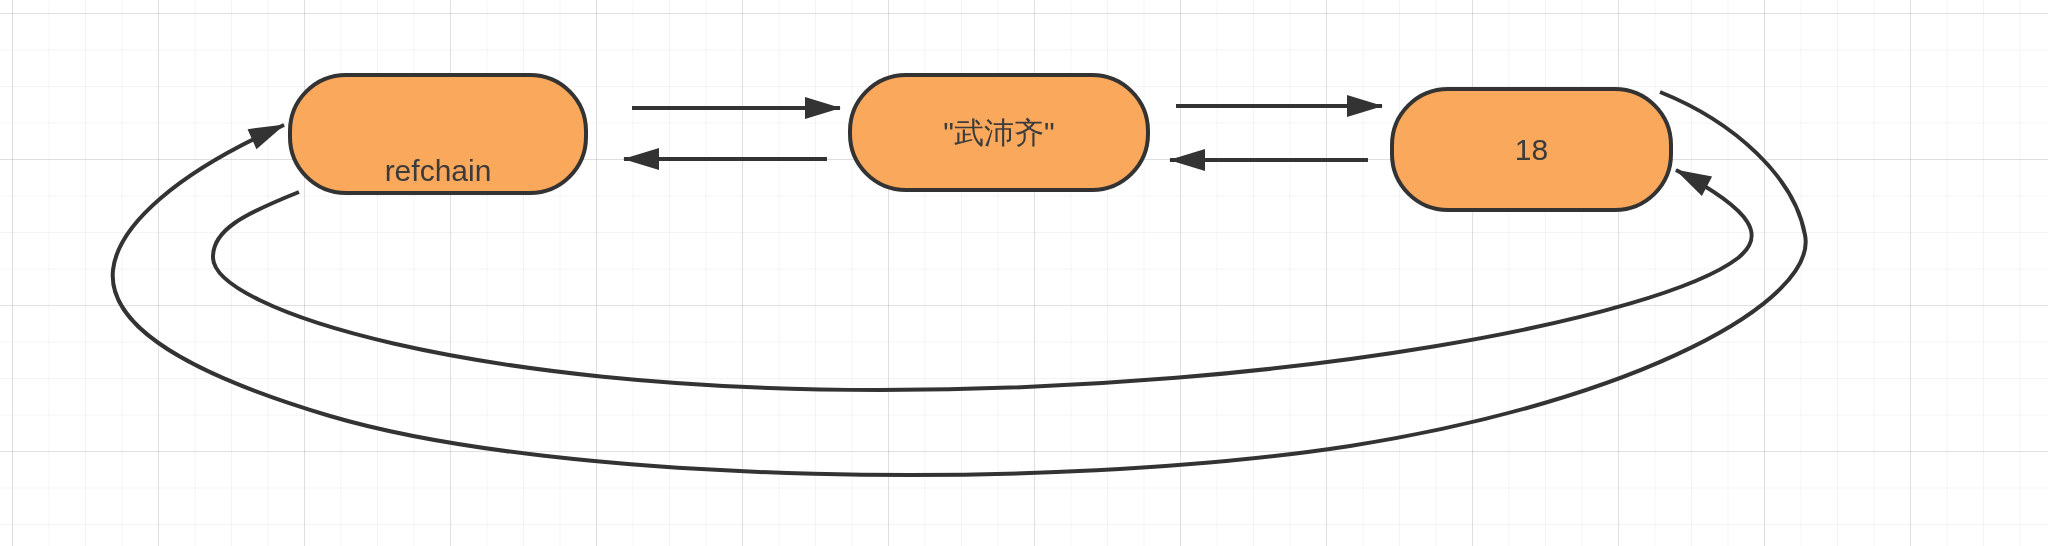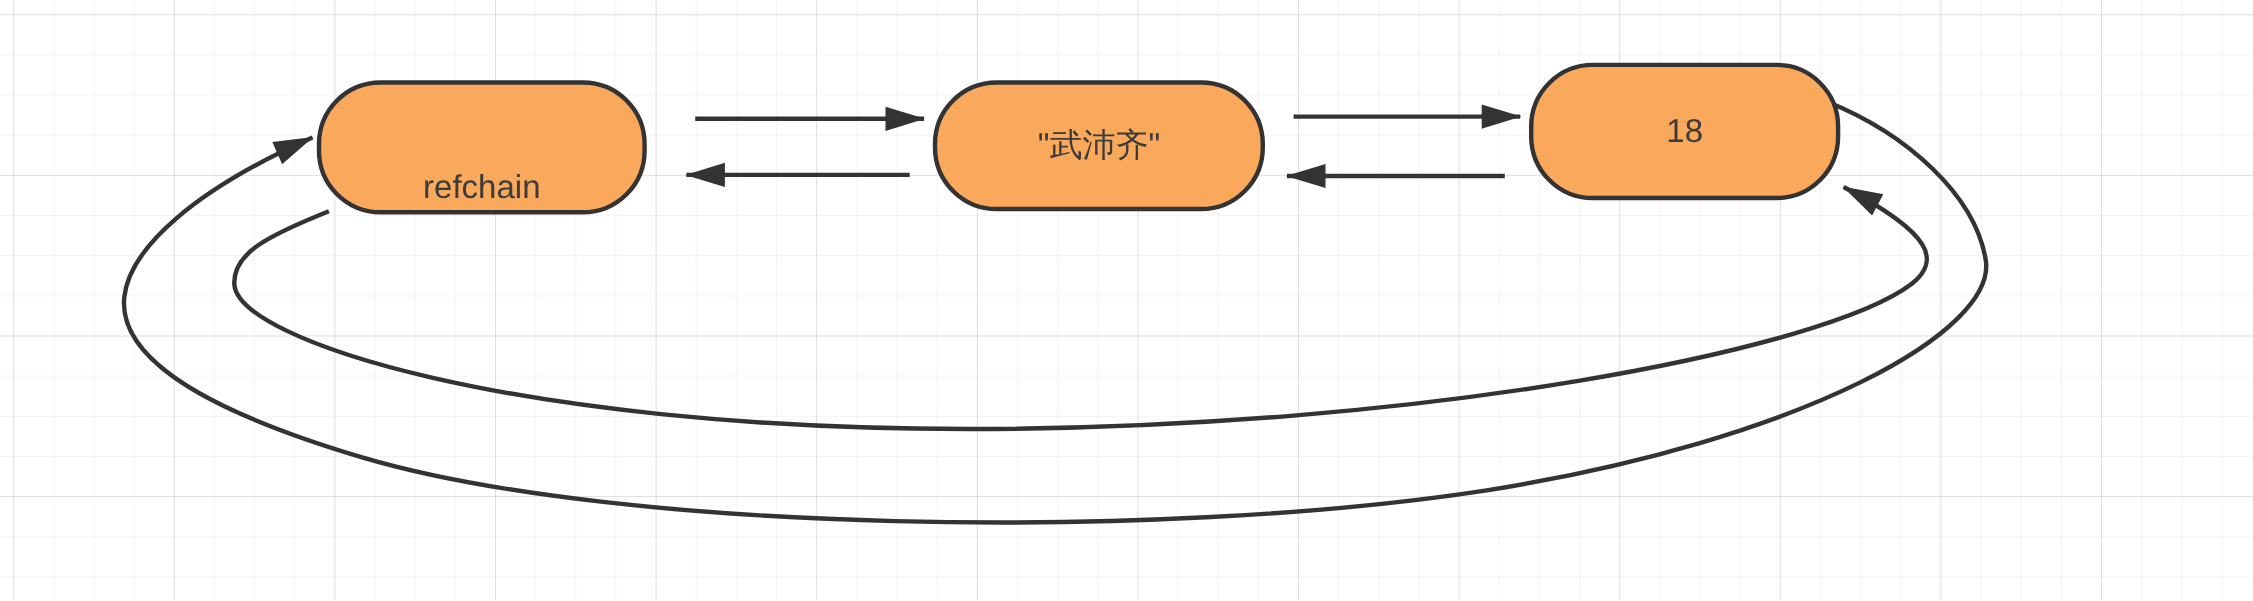--- a/index.html
+++ b/index.html
@@ -38,21 +38,21 @@
     align-items: center;
     justify-content: center;
     text-align: center;
     color: #3b3b3b;
     font-size: 30px;
     line-height: 40px;
     white-space: nowrap;
   }
   .node-refchain { left: 288px; top: 73px;  width: 300px; height: 122px; }
   .node-string   { left: 848px; top: 73px;  width: 302px; height: 119px; }
-  .node-int      { left: 1390px; top: 57px; width: 283px; height: 125px; }
+  .node-int      { left: 1390px; top: 87px; width: 283px; height: 125px; }
 </style>
 </head>
 <body>
 
 <div class="stage">
 
   <svg class="edges-layer" viewBox="0 0 2048 546" xmlns="http://www.w3.org/2000/svg">
     <defs>
       <marker id="ah" markerUnits="userSpaceOnUse" markerWidth="38" markerHeight="24" refX="36" refY="12" orient="auto">
         <path d="M1,1 L37,12 L1,23 Z" fill="#333333"></path>

